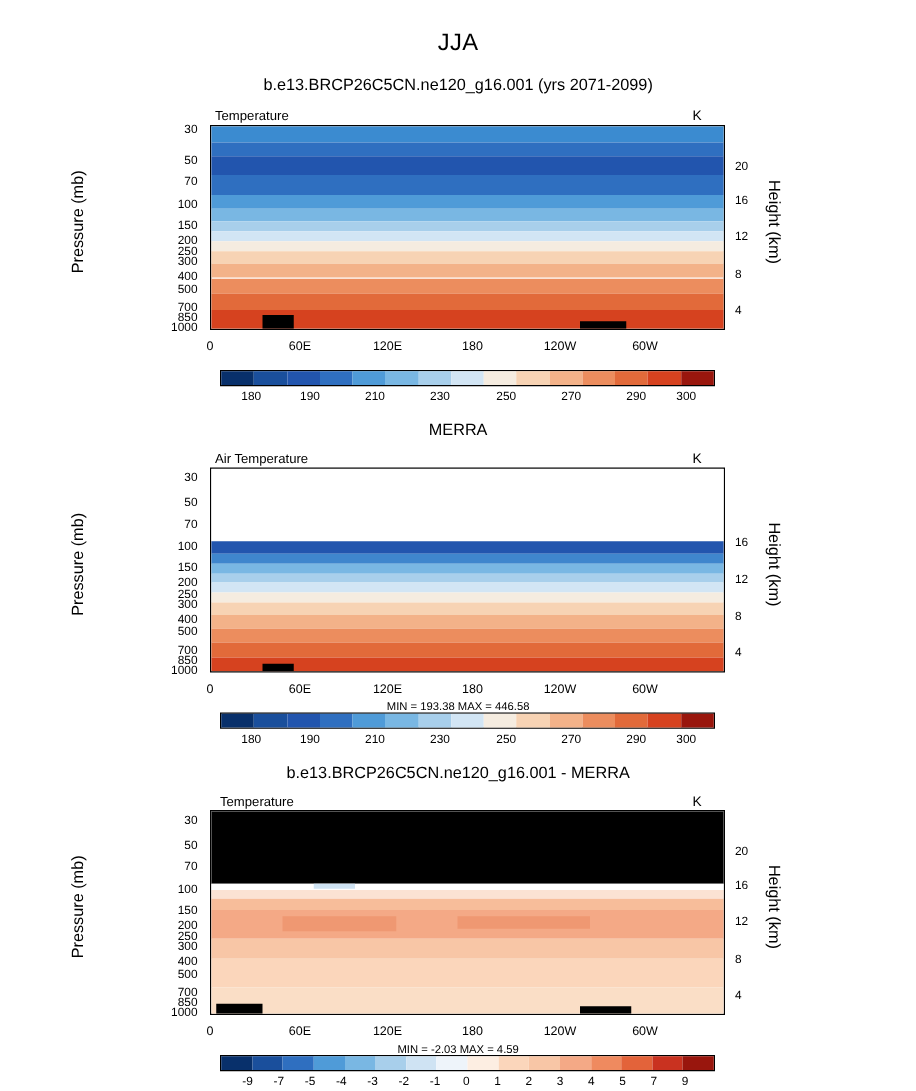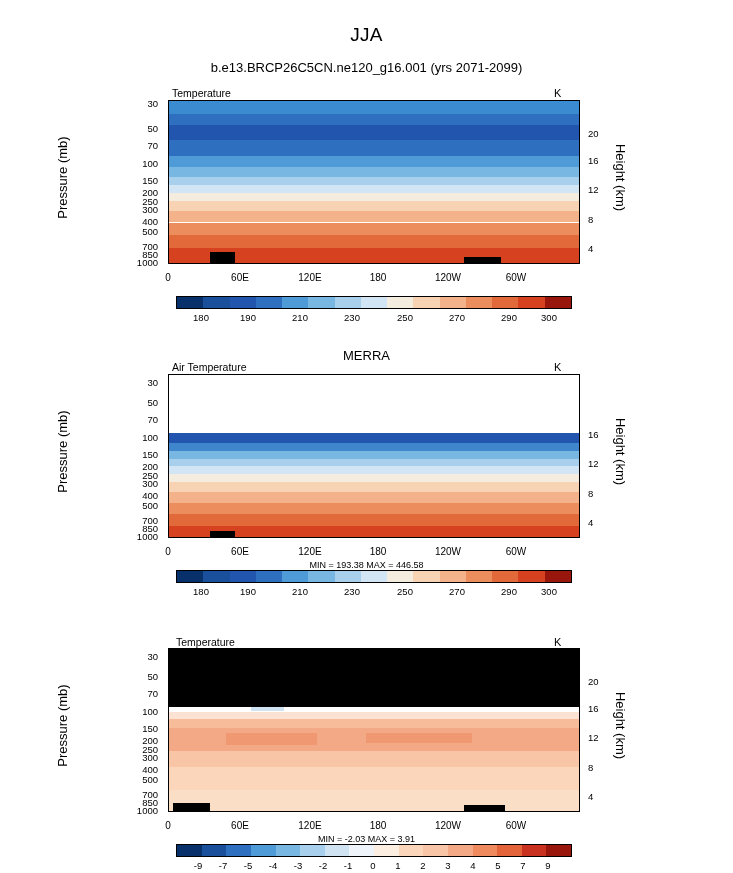--- a/index.html
+++ b/index.html
@@ -127,21 +127,21 @@
   <div class="cbar-lab" style="left:285px;width:30px;top:312px;">210</div>
   <div class="cbar-lab" style="left:337px;width:30px;top:312px;">230</div>
   <div class="cbar-lab" style="left:390px;width:30px;top:312px;">250</div>
   <div class="cbar-lab" style="left:442px;width:30px;top:312px;">270</div>
   <div class="cbar-lab" style="left:494px;width:30px;top:312px;">290</div>
   <div class="cbar-lab" style="left:534px;width:30px;top:312px;">300</div>
 </div>
 
 <div class="panel" style="top:0;height:340px;">
 
-  <div class="panel-title" style="top:336px;margin-top:12px;">MERRA</div>
+  <div class="panel-title" style="top:336px;">MERRA</div>
 
   <div class="var-label" style="left:172px;top:361px;">Air Temperature</div>
   <div class="unit-label" style="left:554px;top:361px;">K</div>
 
   <div class="axis-title rot-left" style="left:62px;top:444px;width:120px;margin-left:-60px;text-align:center;">Pressure (mb)</div>
   <div class="axis-title rot-right" style="left:620px;top:444px;width:110px;margin-left:-55px;text-align:center;">Height (km)</div>
 
   <div class="ytick" style="left:110px;width:48px;top:377px;">30</div>
   <div class="ytick" style="left:110px;width:48px;top:397px;">50</div>
   <div class="ytick" style="left:110px;width:48px;top:414px;">70</div>
@@ -208,20 +208,21 @@
   <div class="cbar-lab" style="left:285px;width:30px;top:586px;">210</div>
   <div class="cbar-lab" style="left:337px;width:30px;top:586px;">230</div>
   <div class="cbar-lab" style="left:390px;width:30px;top:586px;">250</div>
   <div class="cbar-lab" style="left:442px;width:30px;top:586px;">270</div>
   <div class="cbar-lab" style="left:494px;width:30px;top:586px;">290</div>
   <div class="cbar-lab" style="left:534px;width:30px;top:586px;">300</div>
 </div>
 
 <div class="panel" style="top:0;height:260px;">
 
+  <div class="panel-title" style="top:610px;">b.e13.BRCP26C5CN.ne120_g16.001 - MERRA</div>
 
   <div class="var-label" style="left:176px;top:636px;">Temperature</div>
   <div class="unit-label" style="left:554px;top:636px;">K</div>
 
   <div class="axis-title rot-left" style="left:62px;top:718px;width:120px;margin-left:-60px;text-align:center;">Pressure (mb)</div>
   <div class="axis-title rot-right" style="left:620px;top:718px;width:110px;margin-left:-55px;text-align:center;">Height (km)</div>
 
   <div class="ytick" style="left:110px;width:48px;top:651px;">30</div>
   <div class="ytick" style="left:110px;width:48px;top:671px;">50</div>
   <div class="ytick" style="left:110px;width:48px;top:688px;">70</div>
@@ -251,21 +252,21 @@
     <div class="band" style="top:49%;height:14%;background:#f4a986;"></div>
     <div class="band" style="top:52%;height:7%;left:14%;width:22%;background:#ef9872;"></div>
     <div class="band" style="top:52%;height:6%;left:48%;width:26%;background:#ef9872;"></div>
     <div class="band" style="top:63%;height:10%;background:#f8c6a6;"></div>
     <div class="band" style="top:73%;height:14%;background:#fbd6bb;"></div>
     <div class="band" style="top:87%;height:13%;background:#fadec6;"></div>
     <div class="blackblob" style="left:1%;bottom:0;width:9%;height:5%;"></div>
     <div class="blackblob" style="left:72%;bottom:0;width:10%;height:4%;"></div>
   </div>
 
-  <div class="minmax" style="top:834px;">MIN =  -2.03  MAX =   3.91</div>
+  <div class="minmax" style="top:834px;">MIN =  -2.03  MAX =   4.59</div>
 
   <div class="xtick" style="left:152px;width:32px;top:820px;">0</div>
   <div class="xtick" style="left:222px;width:36px;top:820px;">60E</div>
   <div class="xtick" style="left:289px;width:42px;top:820px;">120E</div>
   <div class="xtick" style="left:362px;width:32px;top:820px;">180</div>
   <div class="xtick" style="left:427px;width:42px;top:820px;">120W</div>
   <div class="xtick" style="left:498px;width:36px;top:820px;">60W</div>
 
   <div class="cbar" style="left:176px;top:844px;width:396px;height:13px;">
     <div style="background:#08306b;"></div>

